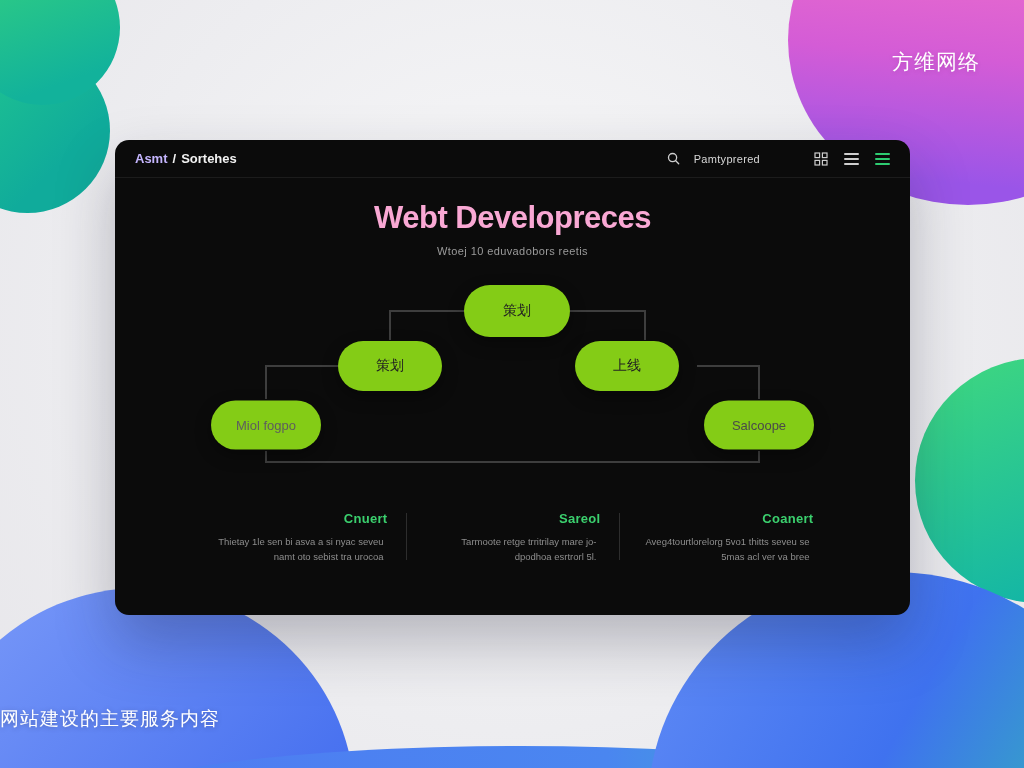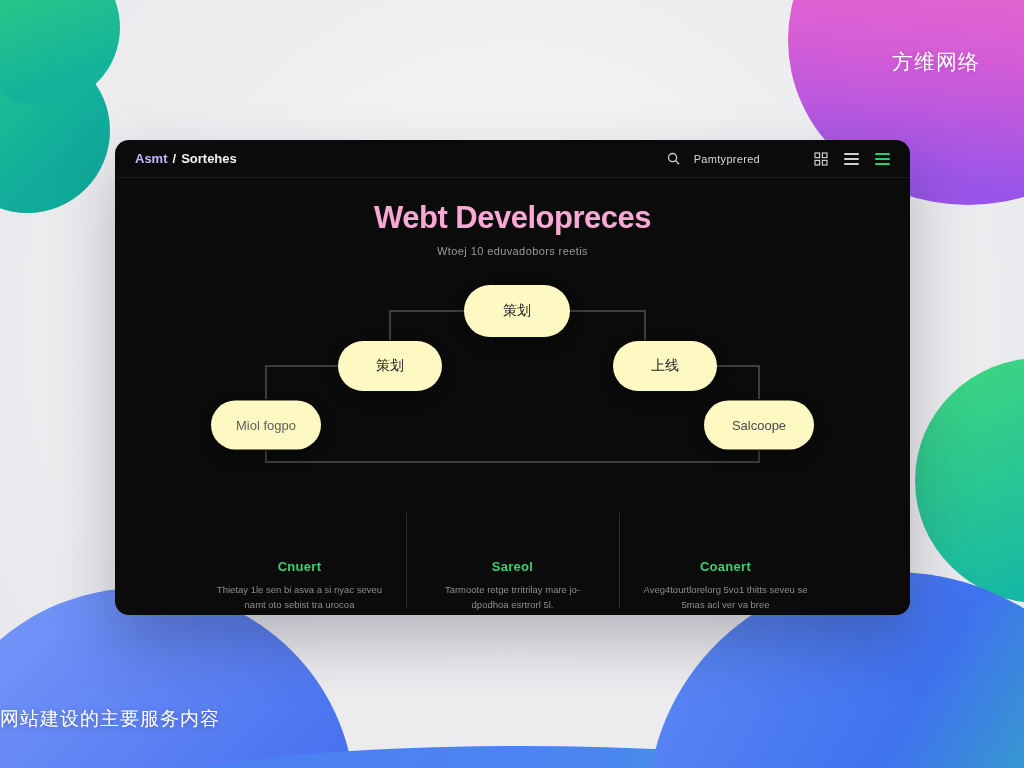--- a/index.html
+++ b/index.html
@@ -56,35 +56,35 @@
   .bars.green span { background: #2ecc71; }
 
   .hero { text-align: center; padding-top: 22px; }
   .hero h1 { color: #f9a8d4; font-size: 31px; font-weight: 700; letter-spacing: -0.5px; }
   .hero p { color: #9b9b9b; font-size: 11px; margin-top: 9px; letter-spacing: 0.4px; }
 
   .flow { position: relative; height: 233px; margin-top: 15px; }
   .flow svg { position: absolute; left: 0; top: 0; }
   .node {
     position: absolute; transform: translate(-50%, -50%);
-    background: #fef9c3; border-radius: 28px;
+    background: #84cc16; border-radius: 28px;
     display: flex; align-items: center; justify-content: center;
     color: #2f2f2f; font-size: 13px;
     box-shadow: 0 6px 16px rgba(0,0,0,0.35);
     white-space: nowrap;
   }
   .node-cn { font-size: 14px; color: #222; }
   .node-top      { left: 402px; top: 39px;  width: 106px; height: 52px; }
   .node-left     { left: 275px; top: 94px;  width: 104px; height: 50px; }
-  .node-right    { left: 550px; top: 94px;  width: 104px; height: 50px; }
+  .node-right    { left: 512px; top: 94px;  width: 104px; height: 50px; }
   .node-farleft  { left: 151px; top: 153px; width: 110px; height: 49px; color: #5e5e5e; }
   .node-farright { left: 644px; top: 153px; width: 110px; height: 49px; color: #4a4a4a; }
 
   .columns { display: flex; justify-content: center; margin-top: 2px; }
-  .col { width: 212px; text-align: center; padding: 4px 18px 0; margin-top: 48px; }
+  .col { width: 212px; text-align: right; padding: 4px 18px 0; }
   .col-divider { width: 1px; background: #2d2d2d; margin: 6px 0 4px; }
   .col h3 { color: #3bd06e; font-size: 13px; font-weight: 700; margin-bottom: 9px; letter-spacing: 0.3px; }
   .col p { color: #8d8d8d; font-size: 9.5px; line-height: 1.55; max-width: 168px; margin: 0 auto; }
 
   .caption {
     position: absolute; left: 0; right: 0; bottom: 36px;
     color: #ffffff; font-size: 19px; letter-spacing: 1px;
     text-shadow: 0 1px 5px rgba(40,40,70,0.35);
   }
 </style>

